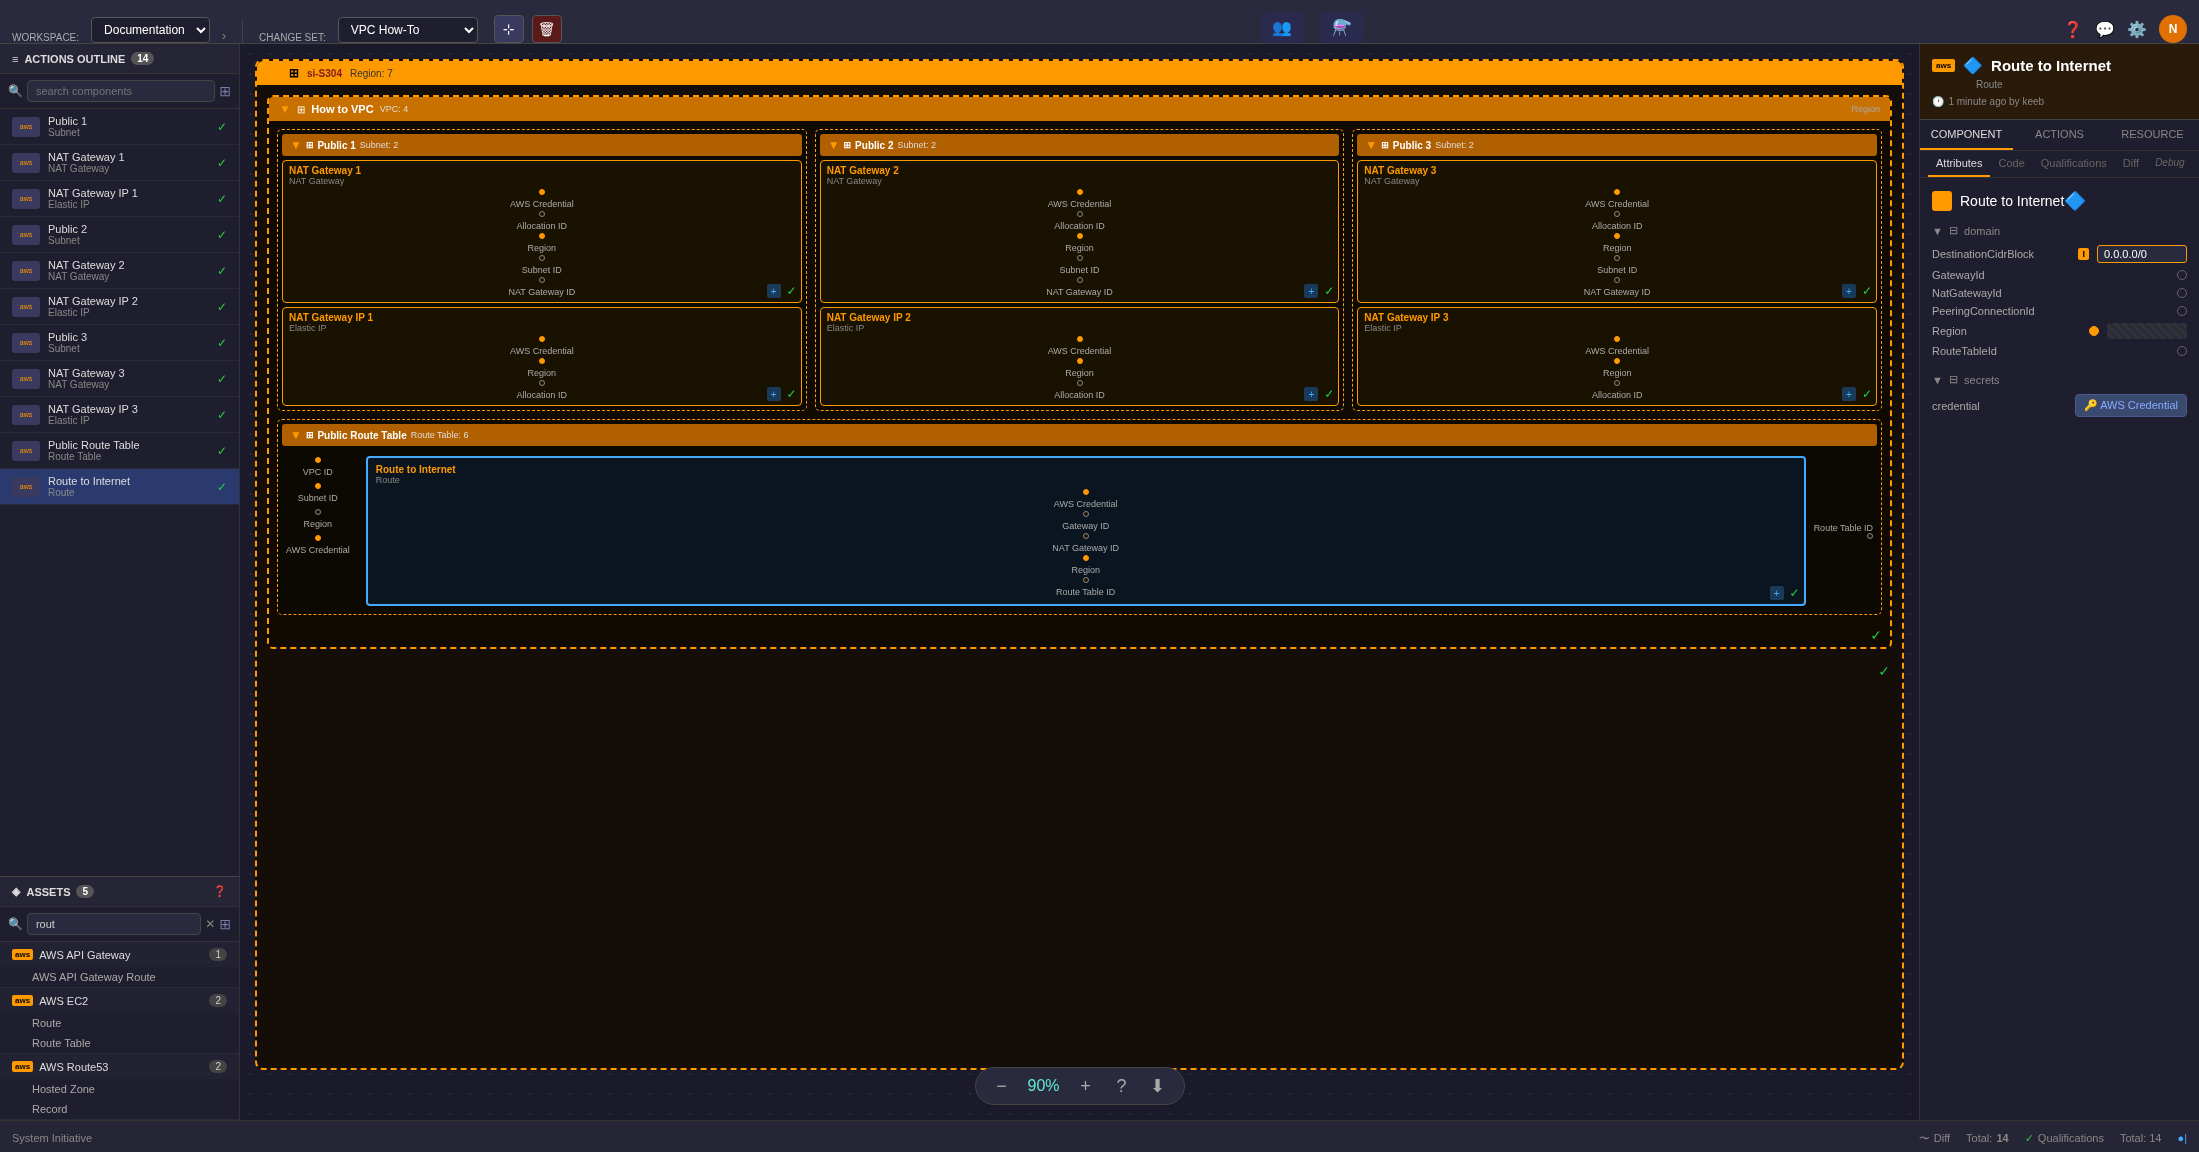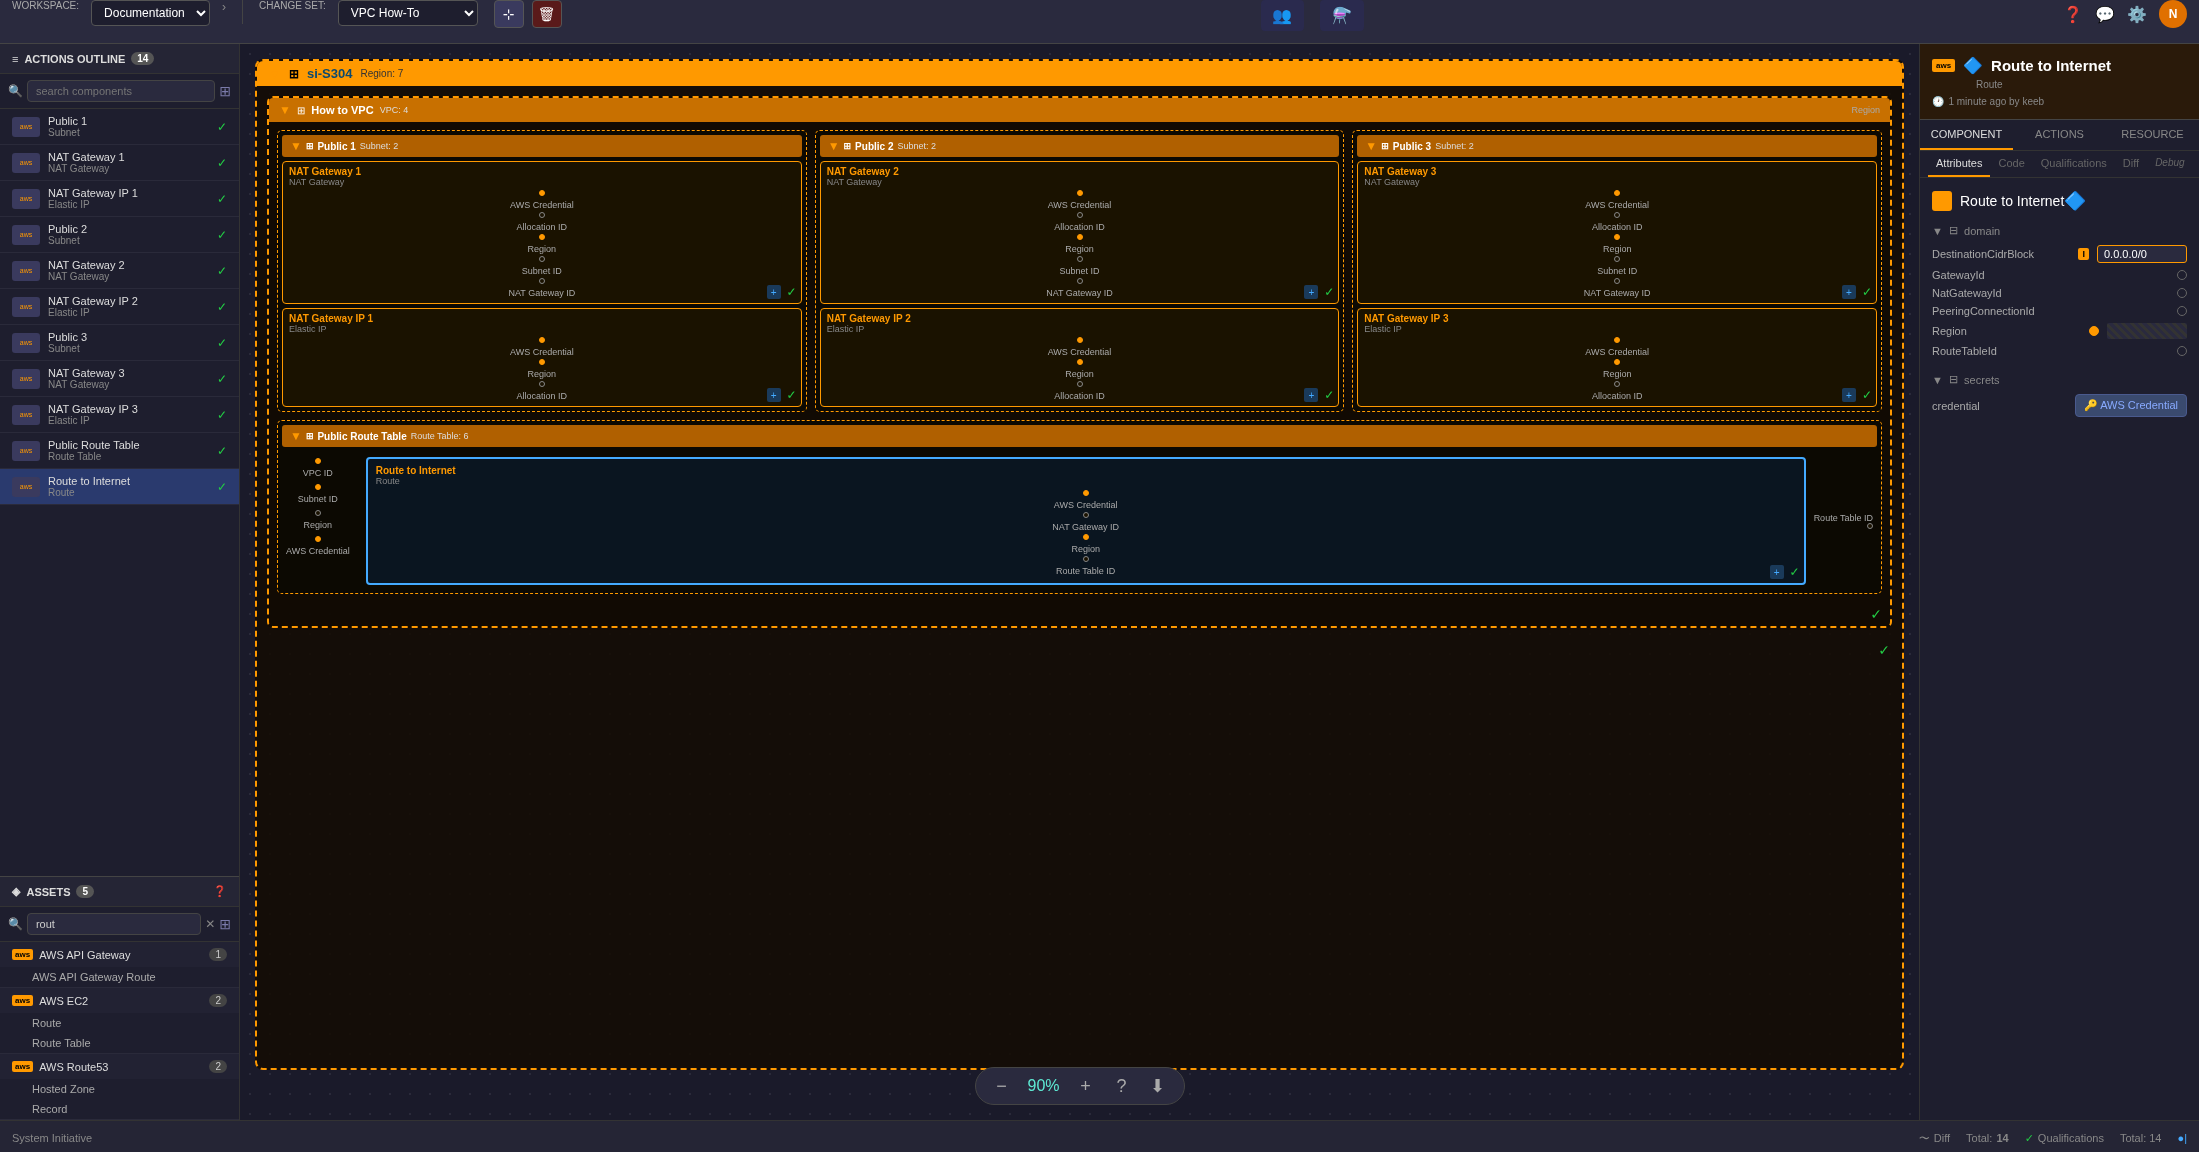--- a/index.html
+++ b/index.html
@@ -1,19 +1,19 @@
 <!DOCTYPE html>
 <html><head>
   <meta charset="utf-8">
   <style>
     * { box-sizing: border-box; margin: 0; padding: 0; }
     body { background: #1a1a2e; color: #ccc; font-family: 'Segoe UI', Arial, sans-serif; font-size: 12px; overflow: hidden; width: 2199px; height: 1152px; }
 
     
-    .topbar { background: #2a2a3e; height: 44px; display: flex; align-items: flex-start; padding: 0 12px; gap: 12px; border-bottom: 1px solid #444; }
+    .topbar { background: #2a2a3e; height: 44px; display: flex; align-items: flex-end; padding: 0 12px; gap: 12px; border-bottom: 1px solid #444; }
     .topbar-workspace { font-size: 10px; color: #aaa; }
     .workspace-select { background: #1e1e2e; border: 1px solid #555; color: #fff; padding: 4px 8px; border-radius: 4px; font-size: 12px; }
     .topbar-separator { width: 1px; height: 24px; background: #444; margin: 0 4px; }
     .changeset-select { background: #1e1e2e; border: 1px solid #555; color: #fff; padding: 4px 8px; border-radius: 4px; font-size: 12px; min-width: 140px; }
     .topbar-icons { display: flex; gap: 8px; margin-left: 4px; }
     .topbar-icon-btn { background: #3a3a5e; border: 1px solid #555; color: #fff; width: 30px; height: 28px; border-radius: 4px; cursor: pointer; display: flex; align-items: center; justify-content: center; font-size: 14px; }
     .topbar-center { flex: 1; display: flex; justify-content: center; gap: 16px; }
     .topbar-center-btn { background: #2a2a4e; border: none; color: #aaa; padding: 6px 12px; border-radius: 4px; cursor: pointer; font-size: 16px; }
     .topbar-right { display: flex; gap: 12px; align-items: center; }
     .topbar-right-icon { color: #aaa; font-size: 16px; cursor: pointer; }
@@ -299,21 +299,21 @@
     </div>
   </div>
 
   <div class="canvas-area">
 
     <div style="position:absolute;top:15px;left:15px;right:15px;bottom:50px;border:2px dashed #f90;border-radius:8px;background:rgba(20,12,2,0.85);">
 
       <div style="background:#f90;padding:5px 12px;border-radius:6px 6px 0 0;display:flex;align-items:center;gap:8px;">
         <button class="collapse-btn">▼</button>
         <span style="font-size:12px;color:#000;font-weight:bold;">⊞</span>
-        <span style="font-size:13px;font-weight:bold;color:#0c4a6e;">si-S304</span>
+        <span style="font-size:10px;font-weight:bold;color:#7f1d1d;">si-S304</span>
         <span style="font-size:10px;color:#333;">Region: 7</span>
       </div>
 
       <div style="margin:10px;border:2px dashed #f90;border-radius:6px;background:rgba(15,10,2,0.7);position:relative;">
         <div style="background:#c87000;padding:5px 10px;border-radius:4px 4px 0 0;display:flex;align-items:center;gap:6px;">
           <button class="collapse-btn">▼</button>
           <span style="font-size:10px;color:#fff;">⊞</span>
           <span style="font-size:11px;font-weight:bold;color:#fff;">How to VPC</span>
           <span style="font-size:9px;color:#ddd;">VPC: 4</span>
           <span style="margin-left:auto;font-size:9px;color:#aaa;">Region</span>
@@ -510,20 +510,24 @@
                   <span style="font-size:9px;color:#aaa;">AWS Credential</span>
                 </div>
             </div>
 
             <div style="border:2px solid #4af;border-radius:4px;background:#0a1520;padding:6px 8px;flex:1;position:relative;">
               <div style="font-size:10px;font-weight:bold;color:#f90;">Route to Internet</div>
               <div style="font-size:9px;color:#888;margin-bottom:3px;">Route</div>
               <div class="comp-field">
                   <span class="comp-field-dot filled"></span>
                   <span>AWS Credential</span>
+                </div>
+              <div class="comp-field">
+                  <span class="comp-field-dot"></span>
+                  <span>Gateway ID</span>
                 </div>
               <div class="comp-field">
                   <span class="comp-field-dot"></span>
                   <span>NAT Gateway ID</span>
                 </div>
               <div class="comp-field">
                   <span class="comp-field-dot filled"></span>
                   <span>Region</span>
                 </div>
               <div class="comp-field">

